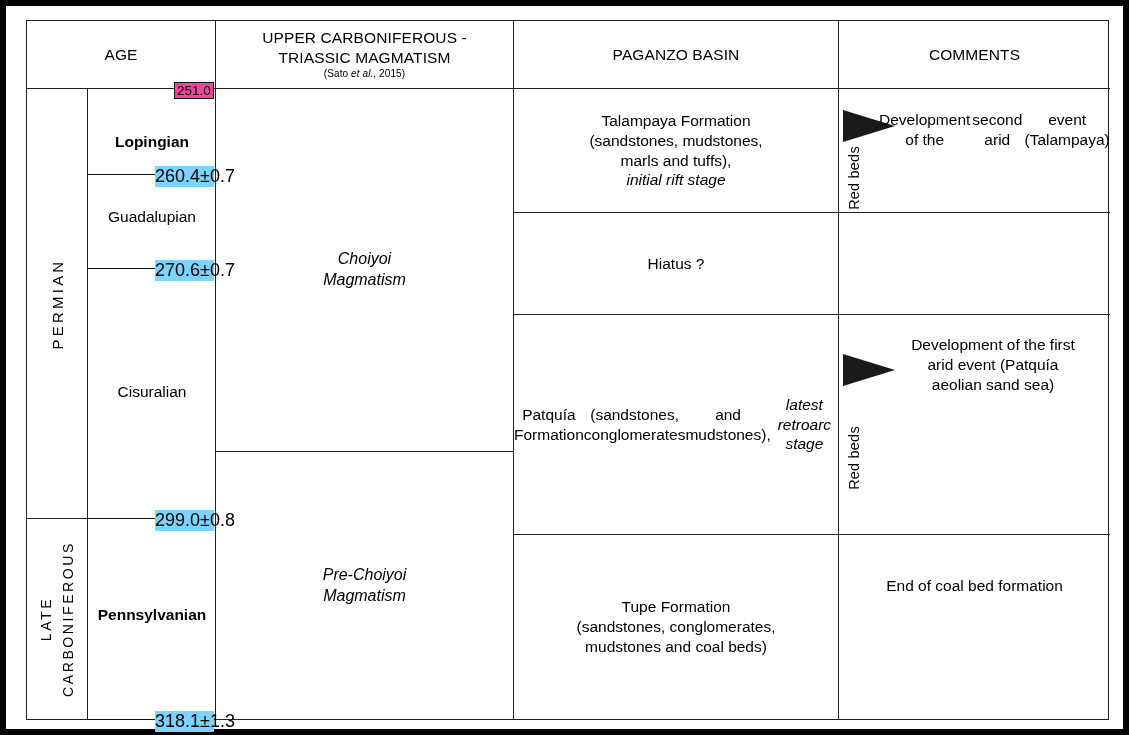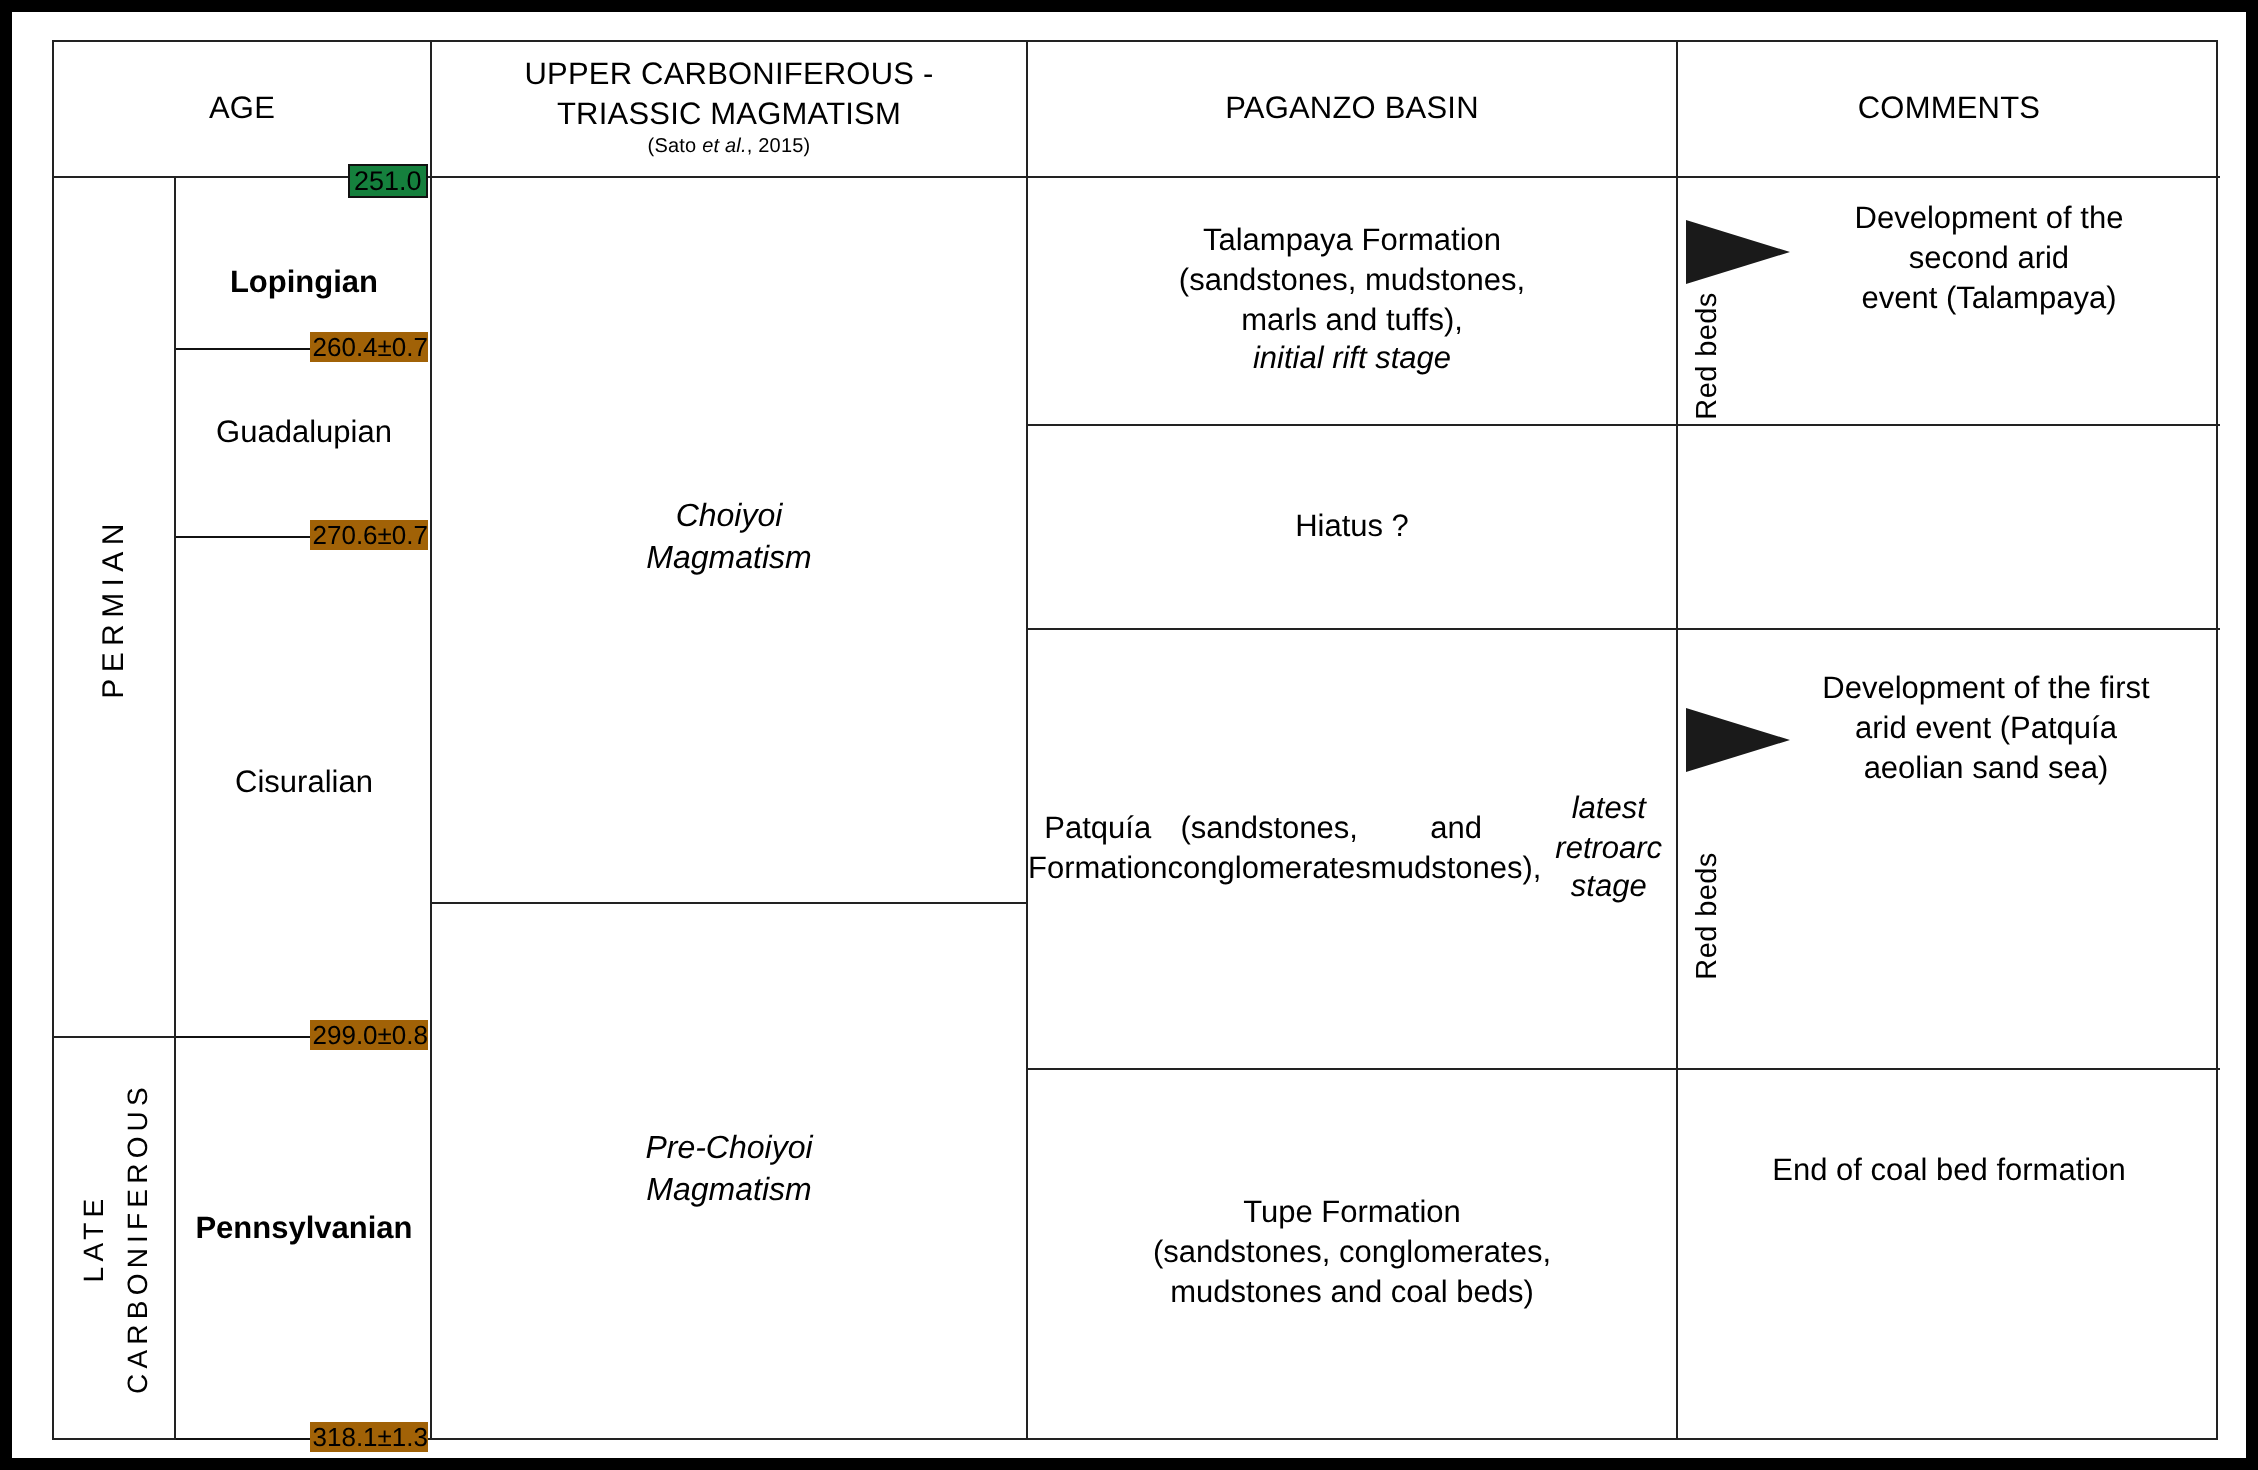--- a/index.html
+++ b/index.html
@@ -80,31 +80,31 @@
   }
 
   .redbeds {
     font-size: 14.5px;
     letter-spacing: 0.2px;
   }
 
   
   .agebox {
     position: absolute;
-    font-size: 13px;
+    font-size: 18px;
     white-space: nowrap;
-    background: #a16207;
+    background: #7dd3fc;
     text-align: right;
   }
   .agebox-boxed {
     border: 1.2px solid #111;
     padding: 0 2px;
     font-size: 13.5px;
     line-height: 15px;
-    background: #15803d;
+    background: #ec4899;
   }
 
   .ital { font-style: italic; }
 
   
   .tri {
     position: absolute;
     width: 0; height: 0;
     border-top: 16px solid transparent;
     border-bottom: 16px solid transparent;
@@ -217,21 +217,21 @@
       <div>Tupe Formation</div>
       <div>(sandstones, conglomerates,</div>
       <div>mudstones and coal beds)</div>
     </div>
 
     <div class="cell bb" style="left:812px; top:68px; width:271px; height:124px;"></div>
     <div class="tri" style="left:816px; top:21px; margin-top:68px;"></div>
     <div class="vlabel rot-ccw redbeds" style="left:827px; top:157px;">
       <span>Red beds</span>
     </div>
-    <div class="cell body-text" style="left:852px; top:76px; width:231px; height:66px; flex-direction:column;">
+    <div class="cell body-text" style="left:852px; top:76px; width:231px; height:66px; flex-direction:row;">
       <div>Development of the</div>
       <div>second arid</div>
       <div>event (Talampaya)</div>
     </div>
 
     <div class="cell bb" style="left:812px; top:192px; width:271px; height:102px;"></div>
 
     <div class="cell bb" style="left:812px; top:294px; width:271px; height:220px;"></div>
     <div class="tri" style="left:816px; top:39px; margin-top:294px;"></div>
     <div class="vlabel rot-ccw redbeds" style="left:827px; top:437px;">

